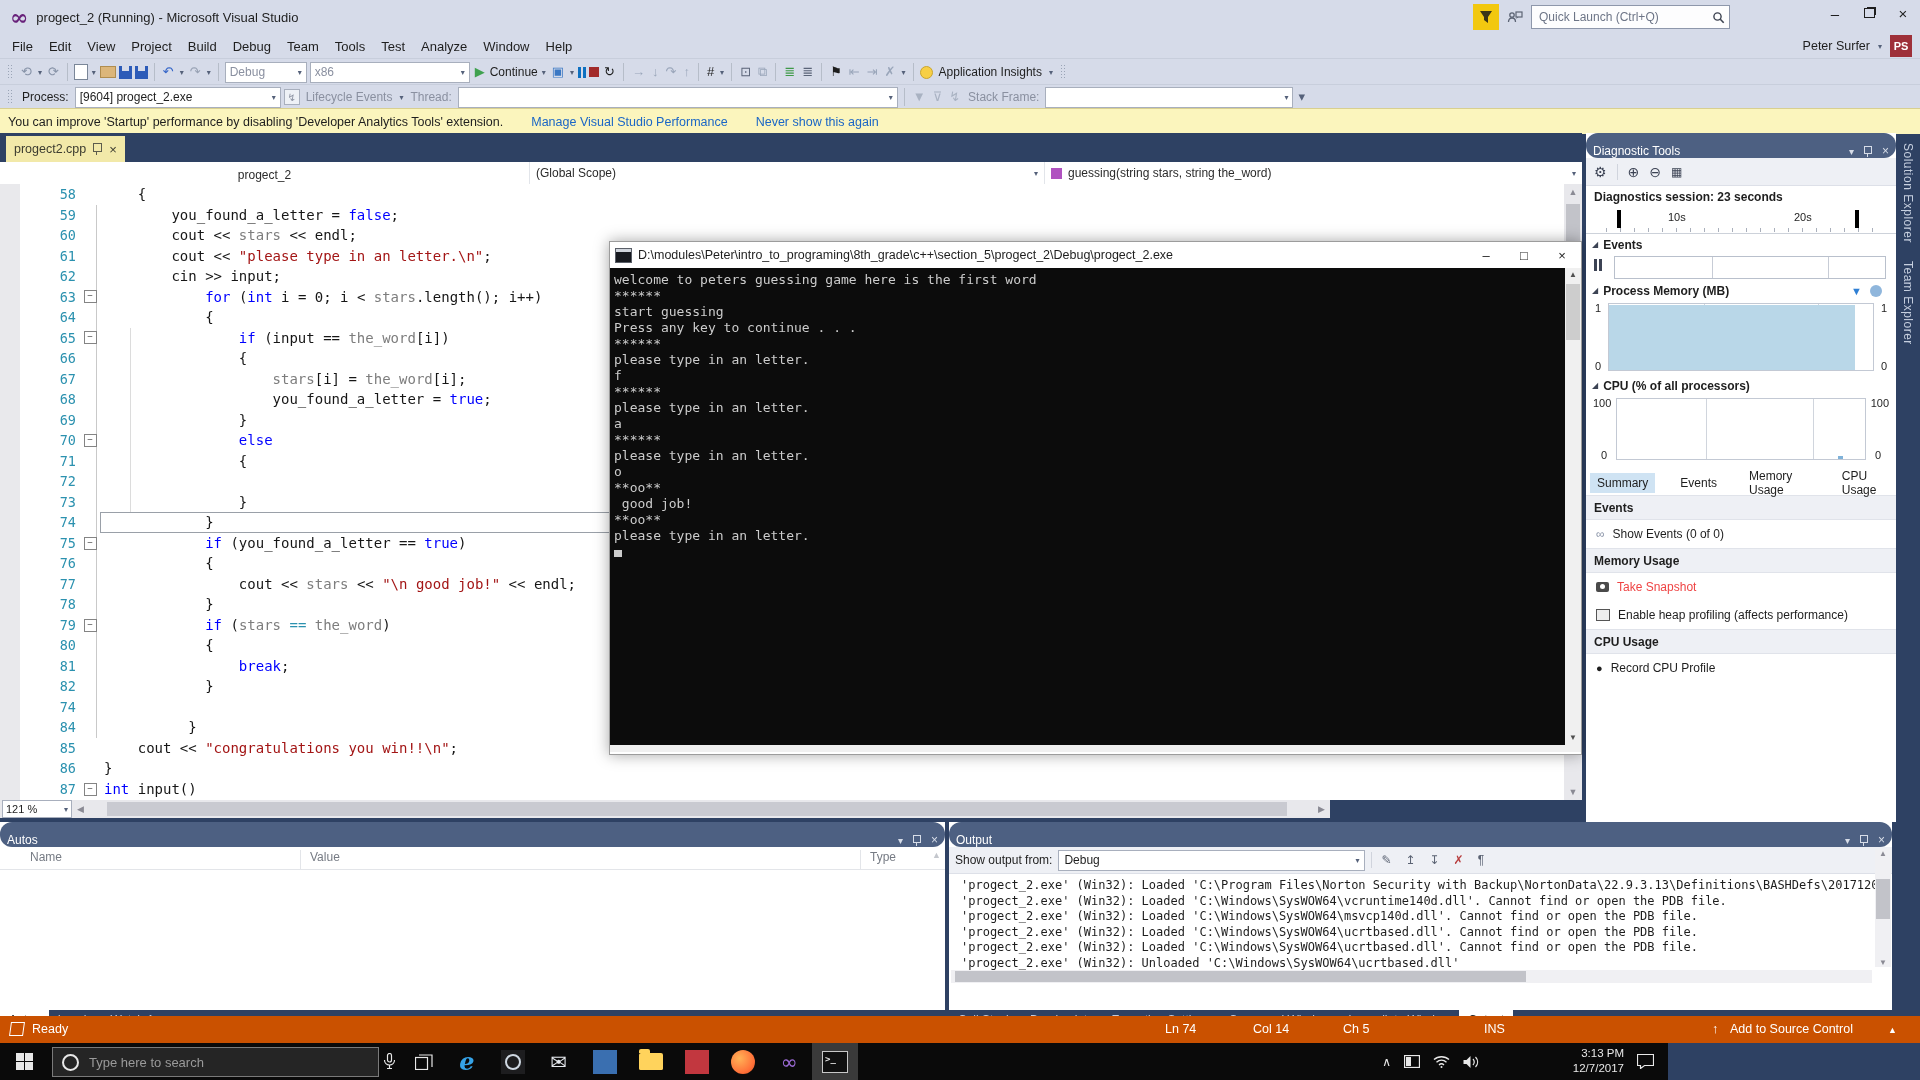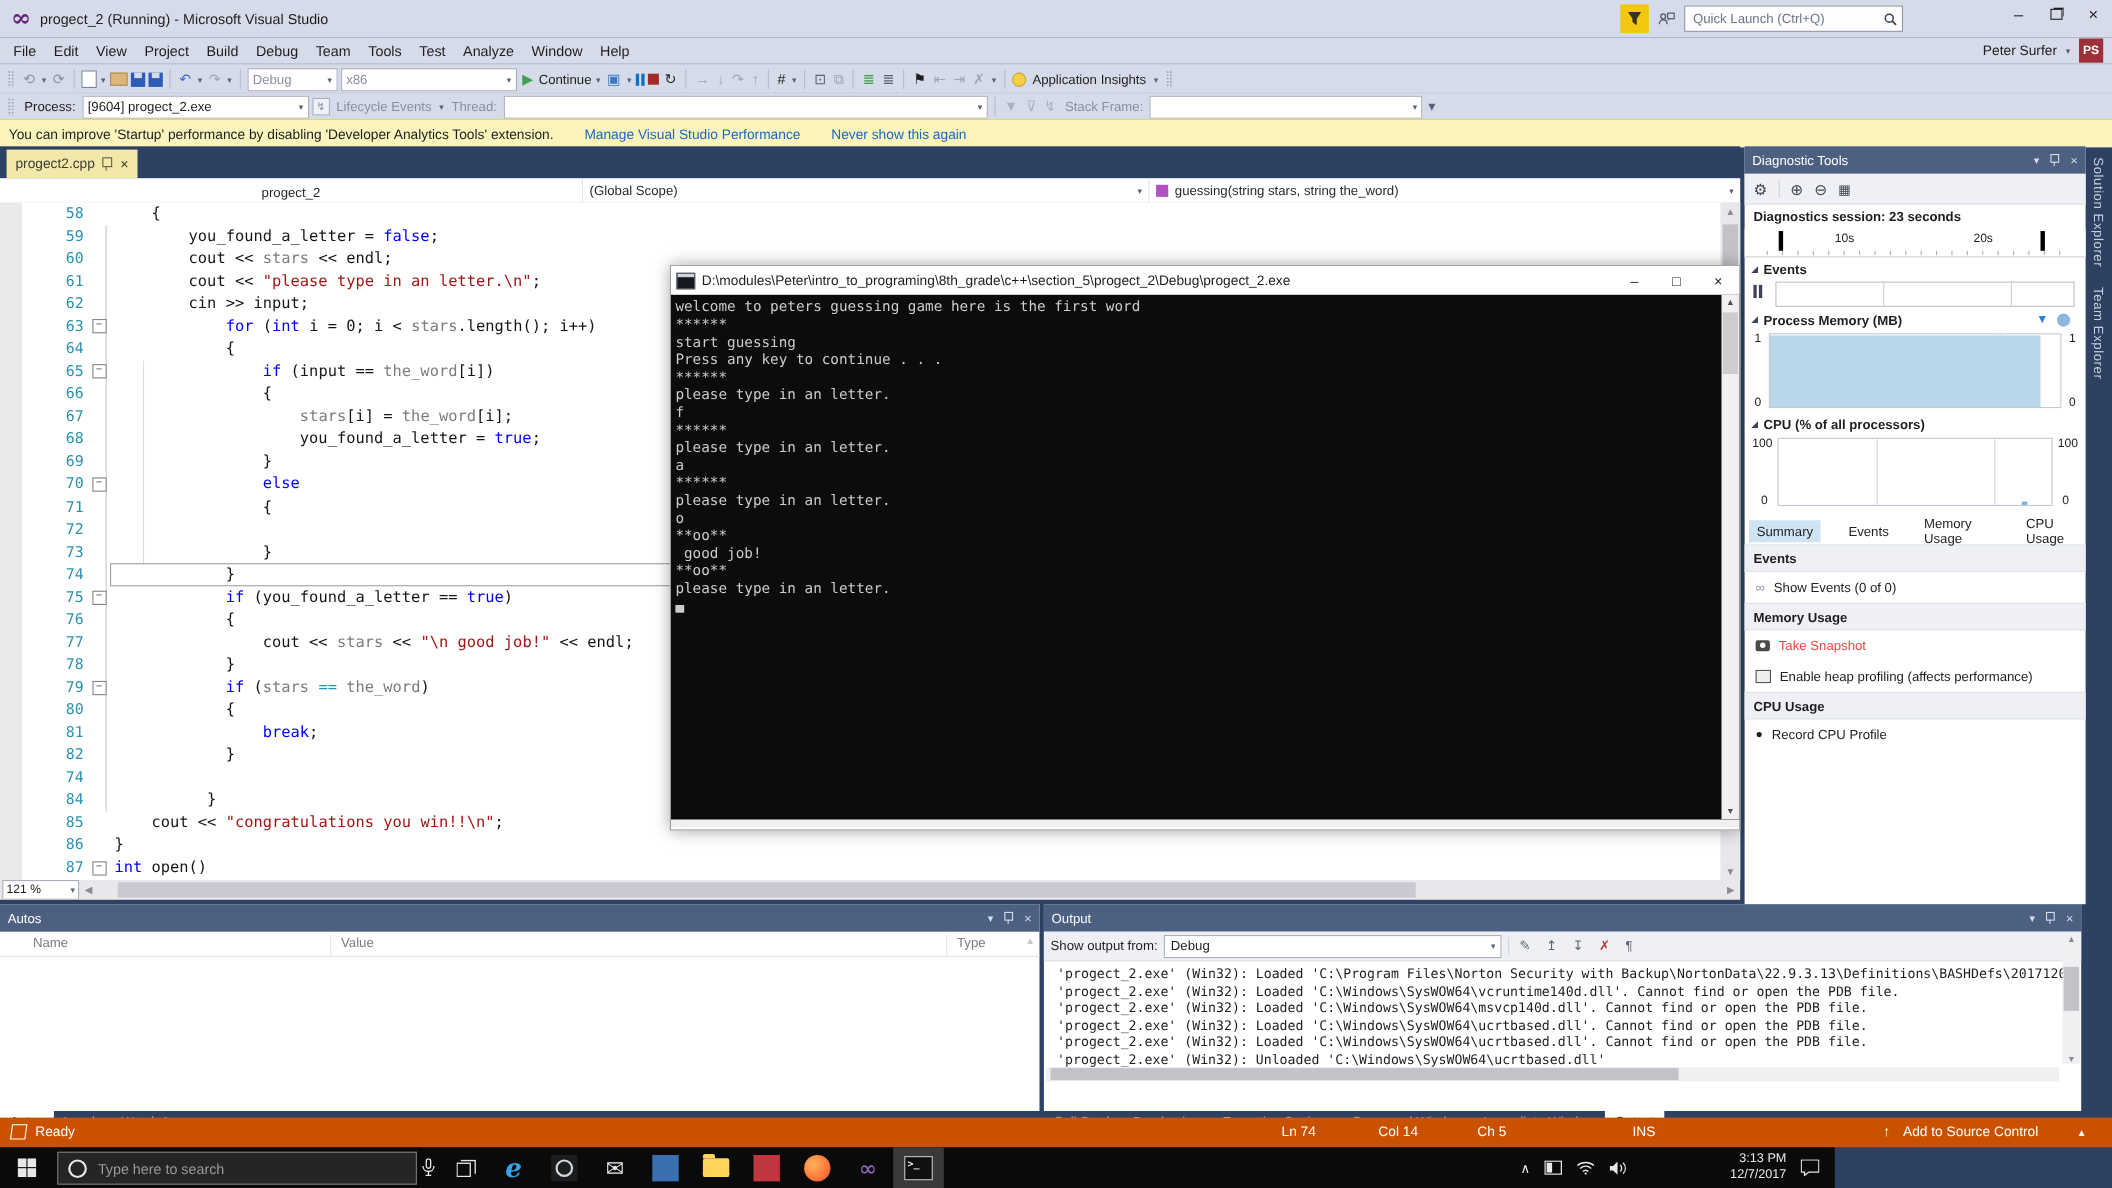--- a/index.html
+++ b/index.html
@@ -59,42 +59,42 @@
   .code-row{position:relative;display:flex;height:20.53px;line-height:20.53px;font-family:"DejaVu Sans Mono",monospace;font-size:14px;}
   .code-row .ln{width:76px;text-align:right;color:#2b91af;font-size:13.5px;}
   .code-row .outm{width:28px;display:flex;align-items:center;justify-content:center;}
   .outbox{width:11px;height:11px;border:1px solid #848484;background:#fff;font-size:9px;line-height:9px;text-align:center;color:#555;}
   .code-row pre{margin:0;white-space:pre;font-family:inherit;font-size:inherit;line-height:inherit;}
   .c-k{color:#0000ff}.c-s{color:#a31515}.c-g{color:#7d7d7d}.c-o{color:#2b91af}.c-p{color:#161616}
   .curbox{position:absolute;left:100px;right:20px;top:0;bottom:0;border:1px solid #9aa0a8;pointer-events:none;}
   #ed-vscroll{left:1564px;top:184px;width:18px;height:616px;background:#e8e8ec;}
   #ed-vscroll .arr{position:absolute;left:0;width:18px;height:16px;color:#8a8a94;font-size:9px;text-align:center;line-height:16px;}
   #ed-vthumb{position:absolute;left:2px;top:20px;width:14px;height:130px;background:#c2c3c9;}
-  #ed-bottom{left:0;top:800px;width:1582px;height:18px;background:#e8e8ec;display:flex;align-items:center;}
+  #ed-bottom{left:0;top:800px;width:1330px;height:18px;background:#e8e8ec;display:flex;align-items:center;}
   #zoom-combo{width:62px;height:16px;background:#fff;border:1px solid #a8afbd;display:flex;align-items:center;justify-content:space-between;font-size:11px;padding:0 3px;margin-left:2px;}
   #ed-hthumb{height:14px;background:#c9cad1;width:1180px;margin-left:18px;}
   .scroll-arr{color:#8a8a94;font-size:9px;padding:0 5px;}
   
   #console{left:609px;top:241px;width:971px;height:512px;background:#fff;border:1px solid #9c9c9c;box-shadow:0 0 14px rgba(0,0,0,.35);}
   #console-title{height:26px;display:flex;align-items:center;background:#fff;}
   #console-title .path{font-size:12.5px;color:#1e1e1e;margin-left:6px;flex:1;white-space:nowrap;overflow:hidden;}
   #console-title .cbtn{width:38px;height:24px;display:flex;align-items:center;justify-content:center;font-size:13px;color:#1e1e1e;}
   .i-conwin{width:15px;height:13px;background:#16191f;border:1px solid #5a5f68;margin-left:5px;position:relative;}
   .i-conwin::before{content:"";position:absolute;left:0;top:0;width:100%;height:3px;background:#cfd4dc;}
   #console-body{position:relative;height:477px;background:#0c0c0c;overflow:hidden;}
   #console-lines{position:absolute;left:4px;top:4px;font-family:"DejaVu Sans Mono",monospace;font-size:13px;color:#cccccc;}
   .con-line{height:16px;line-height:16px;white-space:pre;}
   #con-cursor{width:8px;height:7px;background:#cccccc;margin-top:6px;}
   #con-scroll{position:absolute;right:0;top:0;width:16px;height:100%;background:#f0f0f0;}
   #con-scroll .arr{position:absolute;left:0;width:16px;text-align:center;font-size:8px;color:#505050;height:14px;line-height:14px;}
   #con-thumb{position:absolute;left:1px;top:16px;width:14px;height:56px;background:#cdcdcd;}
   #console-foot{height:7px;background:#f0f0f0;}
   
   #diag{left:1586px;top:133px;width:310px;height:689px;background:#fff;}
-  .panel-hdr{height:25px;background:#4d6082;color:#fff;display:flex;align-items:center;font-size:12px;padding:0 7px;}
+  .panel-hdr{height:25px;background:#4d6082;color:#fff;display:flex;align-items:flex-end;font-size:12px;padding:0 7px;border-radius:12px;}
   .panel-hdr .hicons{margin-left:auto;display:flex;gap:10px;align-items:center;font-size:10px;color:#d7dde8;}
   .pin-w{width:6px;height:6px;border:1px solid #d7dde8;position:relative;margin-top:-3px;}
   .pin-w::after{content:"";position:absolute;left:2px;top:6px;width:1px;height:4px;background:#d7dde8;}
   #diag-toolbar{height:27px;background:#eef0f5;display:flex;align-items:center;gap:10px;padding-left:8px;font-size:14px;color:#3c4354;border-bottom:1px solid #dde0e8;}
   #diag-session{height:22px;display:flex;align-items:center;font-size:12px;font-weight:bold;padding-left:8px;}
   #diag-ruler{position:relative;height:25px;border-bottom:1px solid #cdd2da;background:#fff;}
   .ruler-lab{position:absolute;top:3px;font-size:11px;color:#1e1e1e;}
   .ruler-bar{position:absolute;top:2px;width:4px;height:18px;background:#000;}
   .tick{position:absolute;bottom:1px;width:1px;height:4px;background:#aab0bc;}
   .diag-sec{height:21px;display:flex;align-items:center;font-size:12px;gap:5px;padding-left:6px;}
@@ -501,21 +501,21 @@
         <div class="code-row">
           <span class="ln">86</span>
           <span class="outm"></span>
           <pre><span class="c-p">}</span></pre>
         </div>
         <div class="code-row">
           <span class="ln">87</span>
           <span class="outm">
             <span class="outbox">−</span>
           </span>
-          <pre><span class="c-k">int</span><span class="c-p"> open()</span></pre>
+          <pre><span class="c-k">int</span><span class="c-p"> input()</span></pre>
         </div>
       </div>
   </div>
   <div class="abs" id="ed-vscroll">
     <div class="arr" style="top:0;">▲</div>
     <div id="ed-vthumb"></div>
     <div class="arr" style="bottom:0;">▼</div>
   </div>
   <div class="abs" id="ed-bottom">
     <div id="zoom-combo">

